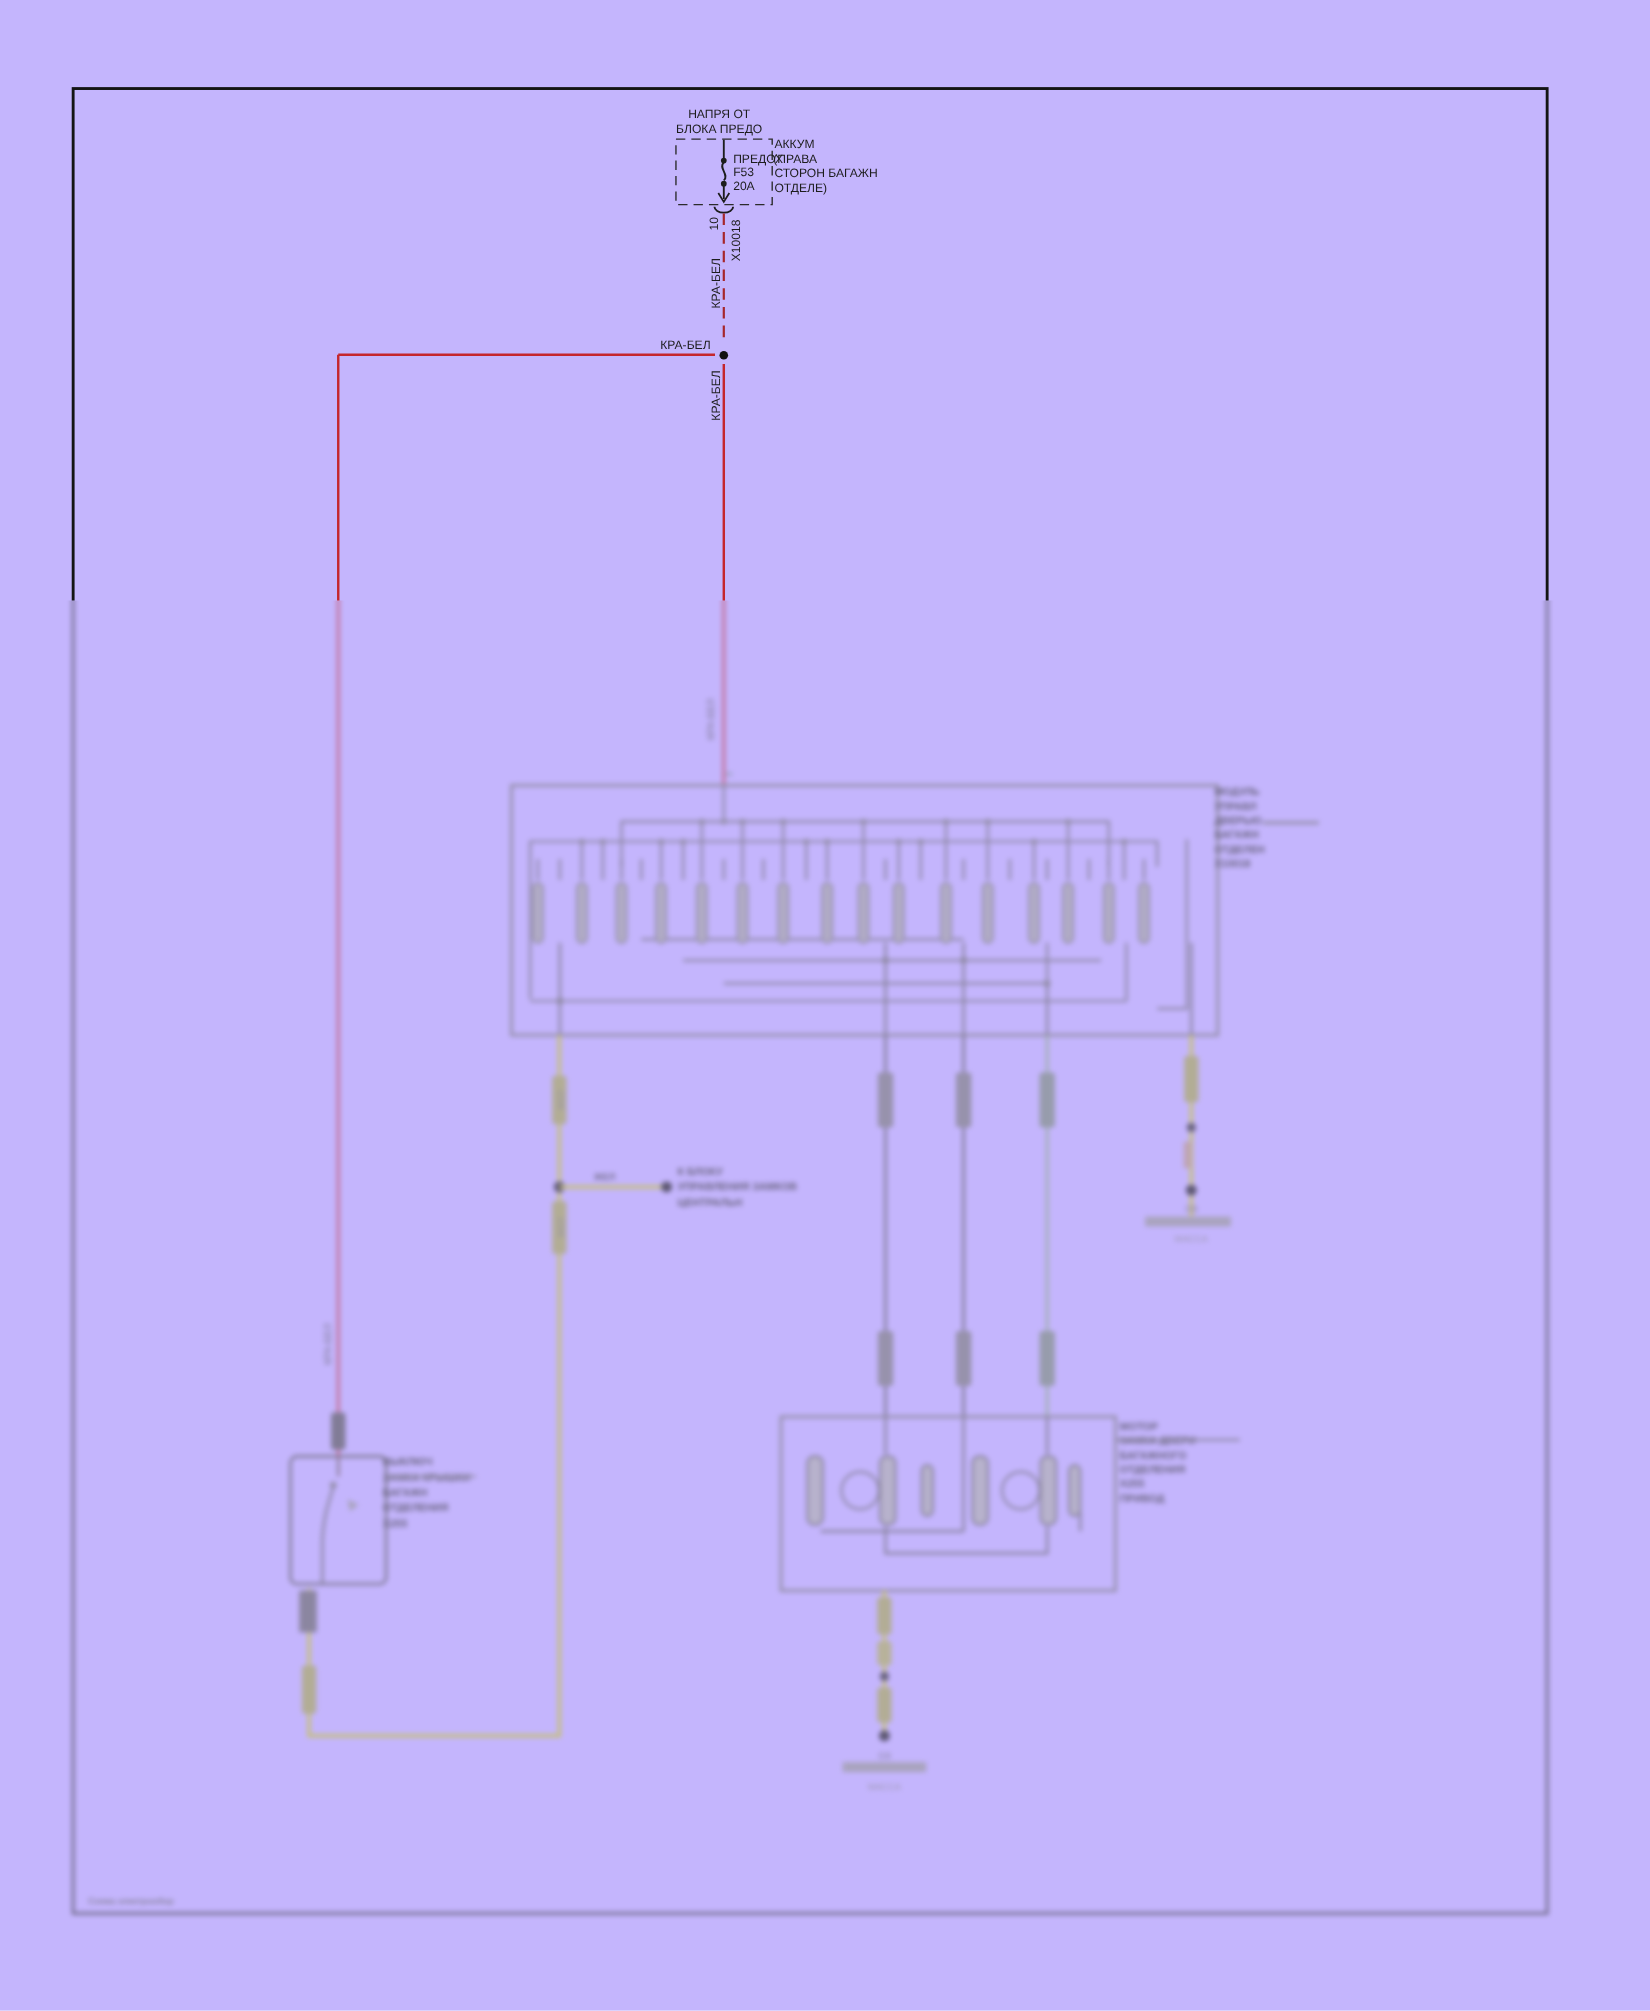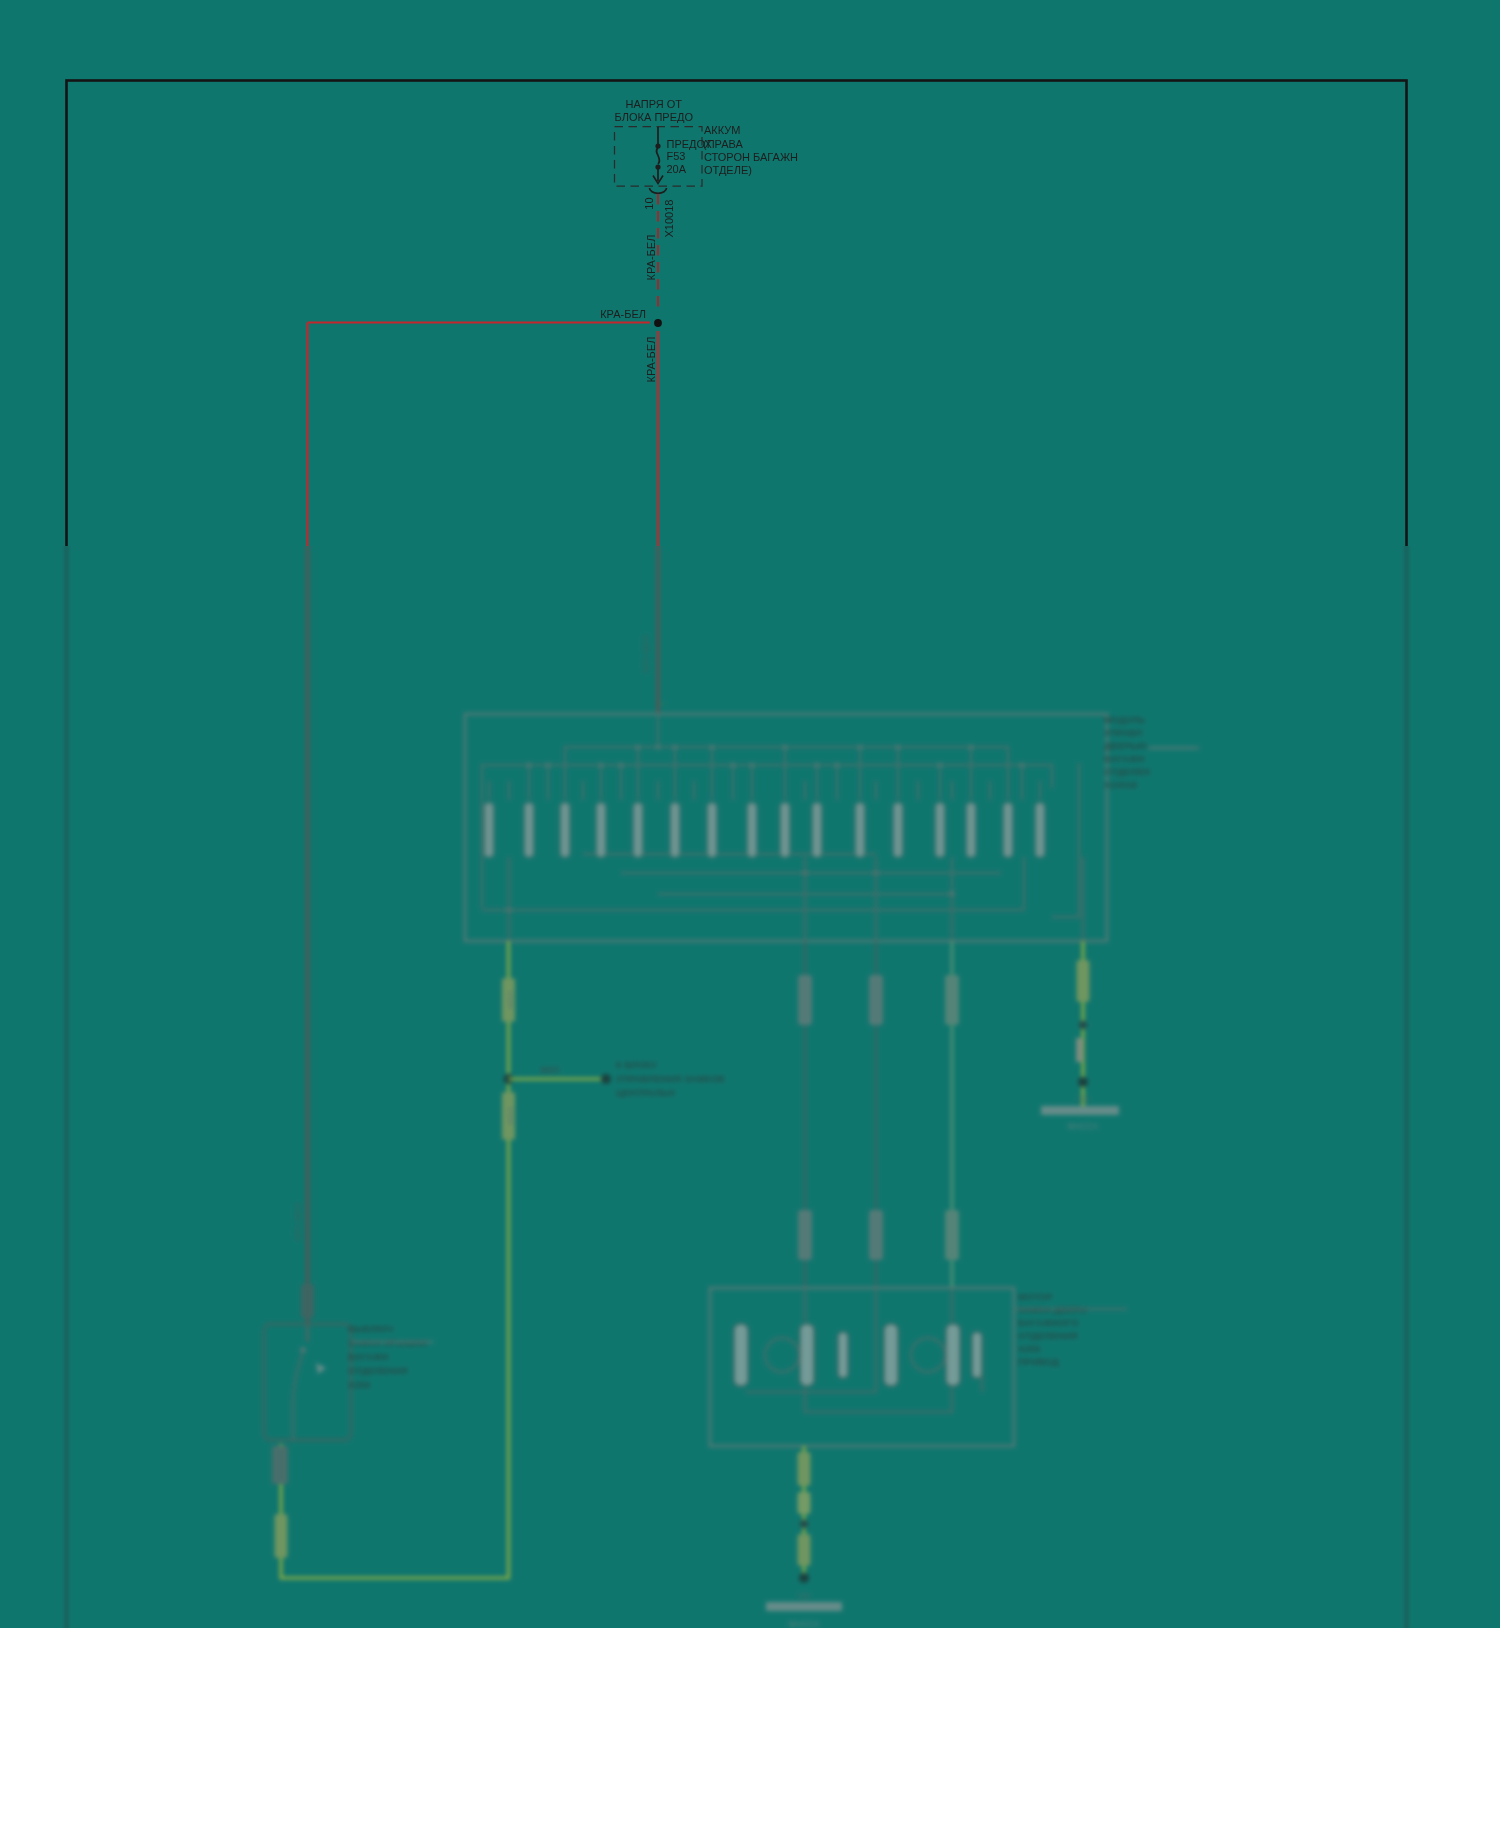--- a/index.html
+++ b/index.html
@@ -1,16 +1,16 @@
 <!DOCTYPE html>
 <html><head>
 <meta charset="utf-8">
 <style>
   html,body{margin:0;padding:0;background:#ffffff;}
-  #page{position:relative;width:1500px;height:1628px;background:#0f766e;overflow:hidden;
+  #page{position:relative;width:1500px;height:1828px;background:#c4b5fd;overflow:hidden;
         font-family:"Liberation Sans", sans-serif;}
   #sharpclip{position:absolute;left:0;top:0;width:1500px;height:546px;overflow:hidden;}
   #sharpclip svg{filter:blur(0.4px);}
   #fadeclip{position:absolute;left:0;top:546px;width:1500px;height:1282px;overflow:hidden;}
   #fadeclip svg{position:absolute;left:0;top:-546px;filter:blur(2.35px) opacity(0.63);}
   svg{display:block;}
   text{font-family:"Liberation Sans", sans-serif;}
 </style>
 </head>
 <body>

